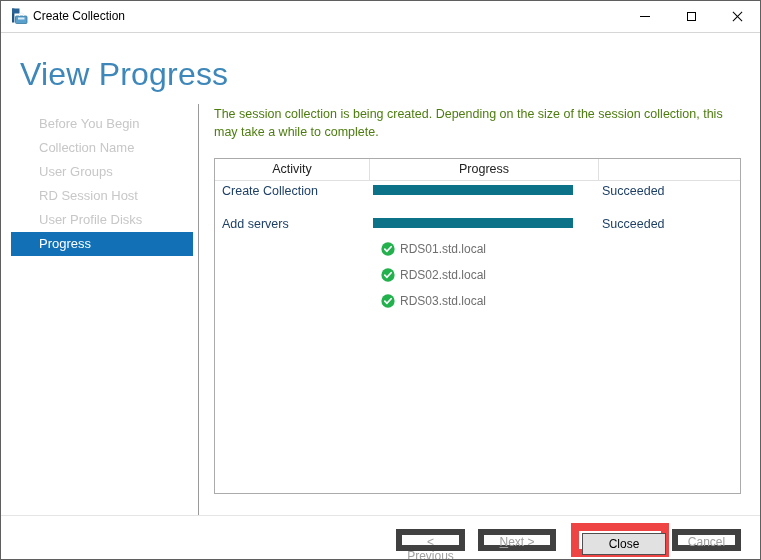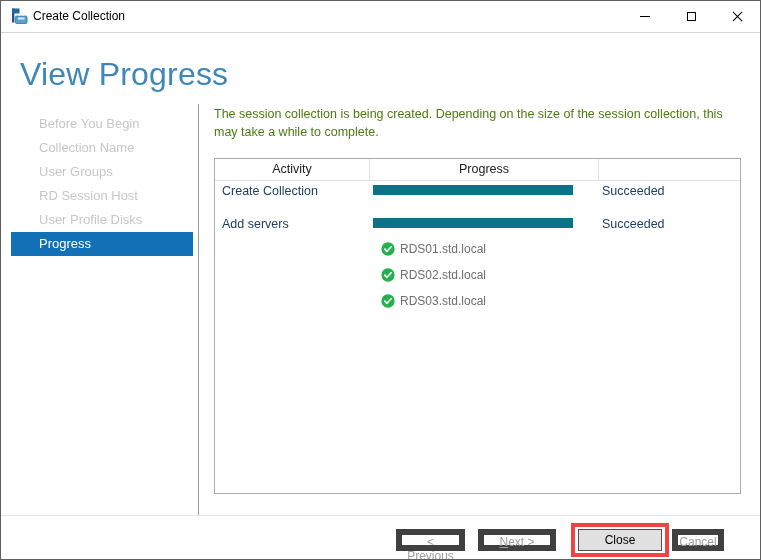--- a/index.html
+++ b/index.html
@@ -56,23 +56,23 @@
                      font-size:12px; color:#6f6f6f; white-space:nowrap; }
   .srv-0 { top:83px; } .srv-1 { top:109px; } .srv-2 { top:135px; }
   
   .hdivider { position:absolute; left:0; top:514px; width:100%; height:1px; background:#e5e5e5; }
   .btn { position:absolute; top:528px; height:22px; font-size:12px; text-align:center;
          font-family:"Liberation Sans","DejaVu Sans",sans-serif; }
   .btn.disabled { background:#fdfdfd; border:6px solid #404040; color:#9f9f9f; }
   .btn.disabled u { text-decoration:underline; }
   .btn-previous { left:395px; width:69px; }
   .btn-next     { left:477px; width:78px; }
-  .btn-cancel   { left:671px; width:52px; }
+  .btn-cancel   { left:671px; width:69px; }
   .red-frame { position:absolute; left:570px; top:522px; width:98px; height:34px;
-               border:4px solid #ef4444; }
+               border:8px solid #ef4444; }
   .btn-close { position:absolute; left:3px; top:2px; width:84px; height:22px;
                background:#e1e1e1; border:1px solid #4f4f4f; color:#000;
                font-size:12px; font-family:"Liberation Sans","DejaVu Sans",sans-serif; }
 </style>
 </head>
 <body>
 
 <div class="window">
 
   <div class="titlebar">

